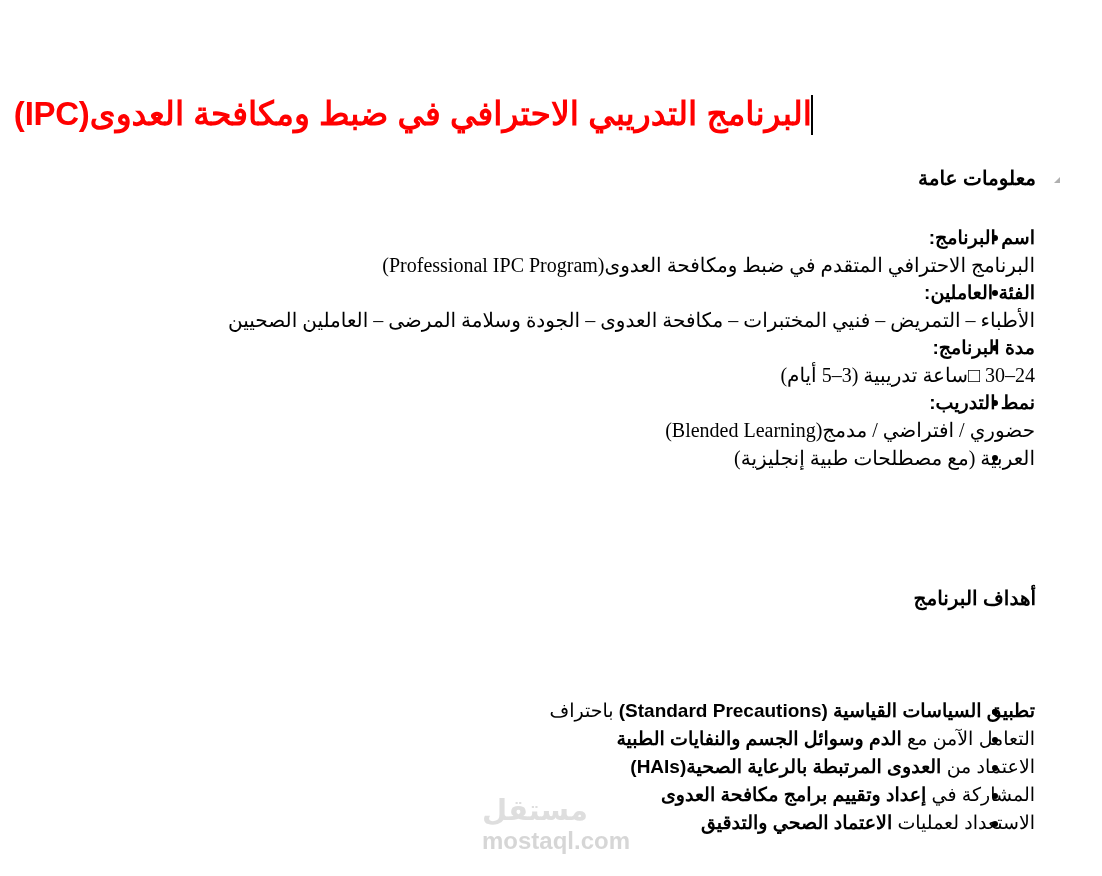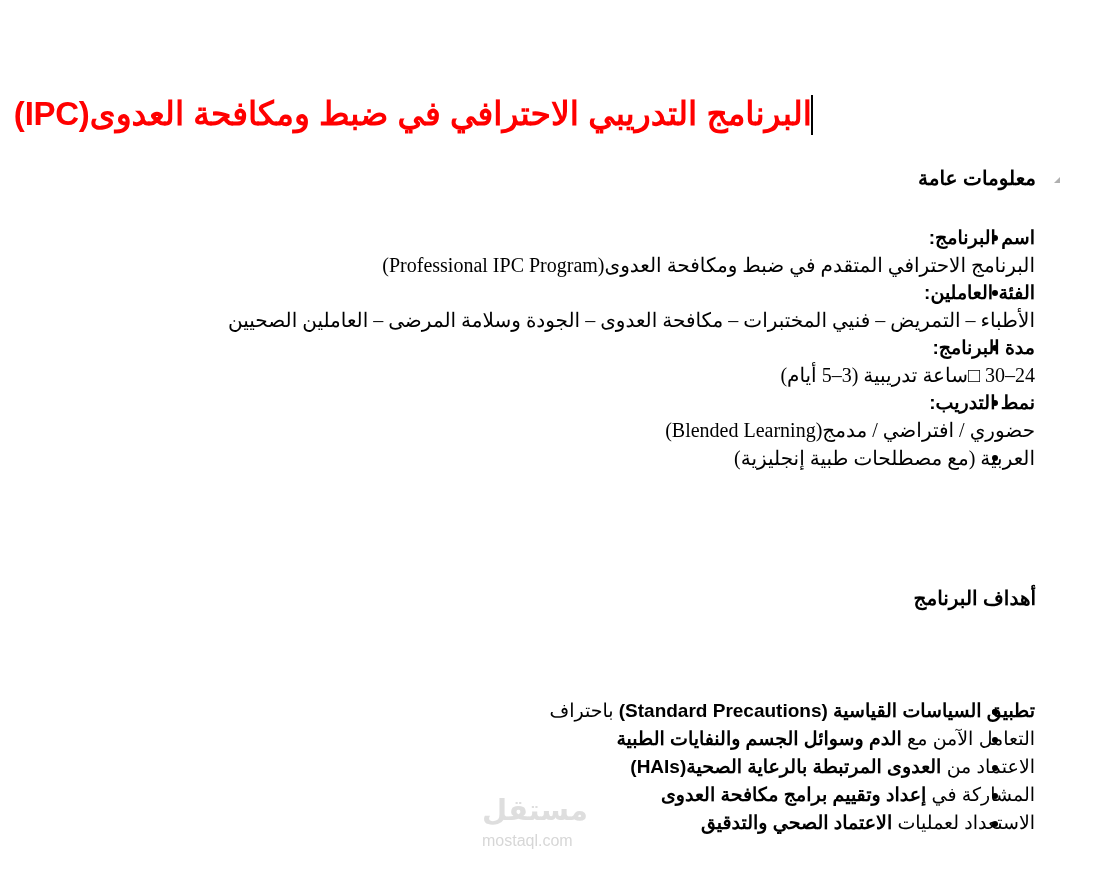--- a/index.html
+++ b/index.html
@@ -59,21 +59,21 @@
     .goals .li .bullet { top: 12px; }
     b.bold { font-weight: bold; }
 
     .watermark { position: absolute; left: 482px; top: 790px; direction: ltr; opacity: 0.85; }
     .wm-logo {
       font-family: "DejaVu Sans", sans-serif; font-weight: bold;
       font-size: 29px; color: #d9d9d9; line-height: 40px; letter-spacing: -1px;
     }
     .wm-url {
       font-family: "Liberation Sans", sans-serif;
-      font-size: 16px; color: #d0d0d0; line-height: 22px;
+      font-size: 24px; color: #d0d0d0; line-height: 22px; font-weight: bold;
     }
   </style>
 </head>
 <body>
 
 <div class="page">
 
   <div class="abs title">البرنامج التدريبي الاحترافي في ضبط ومكافحة العدوى(IPC)</div>
   <div class="caret"></div>
 

